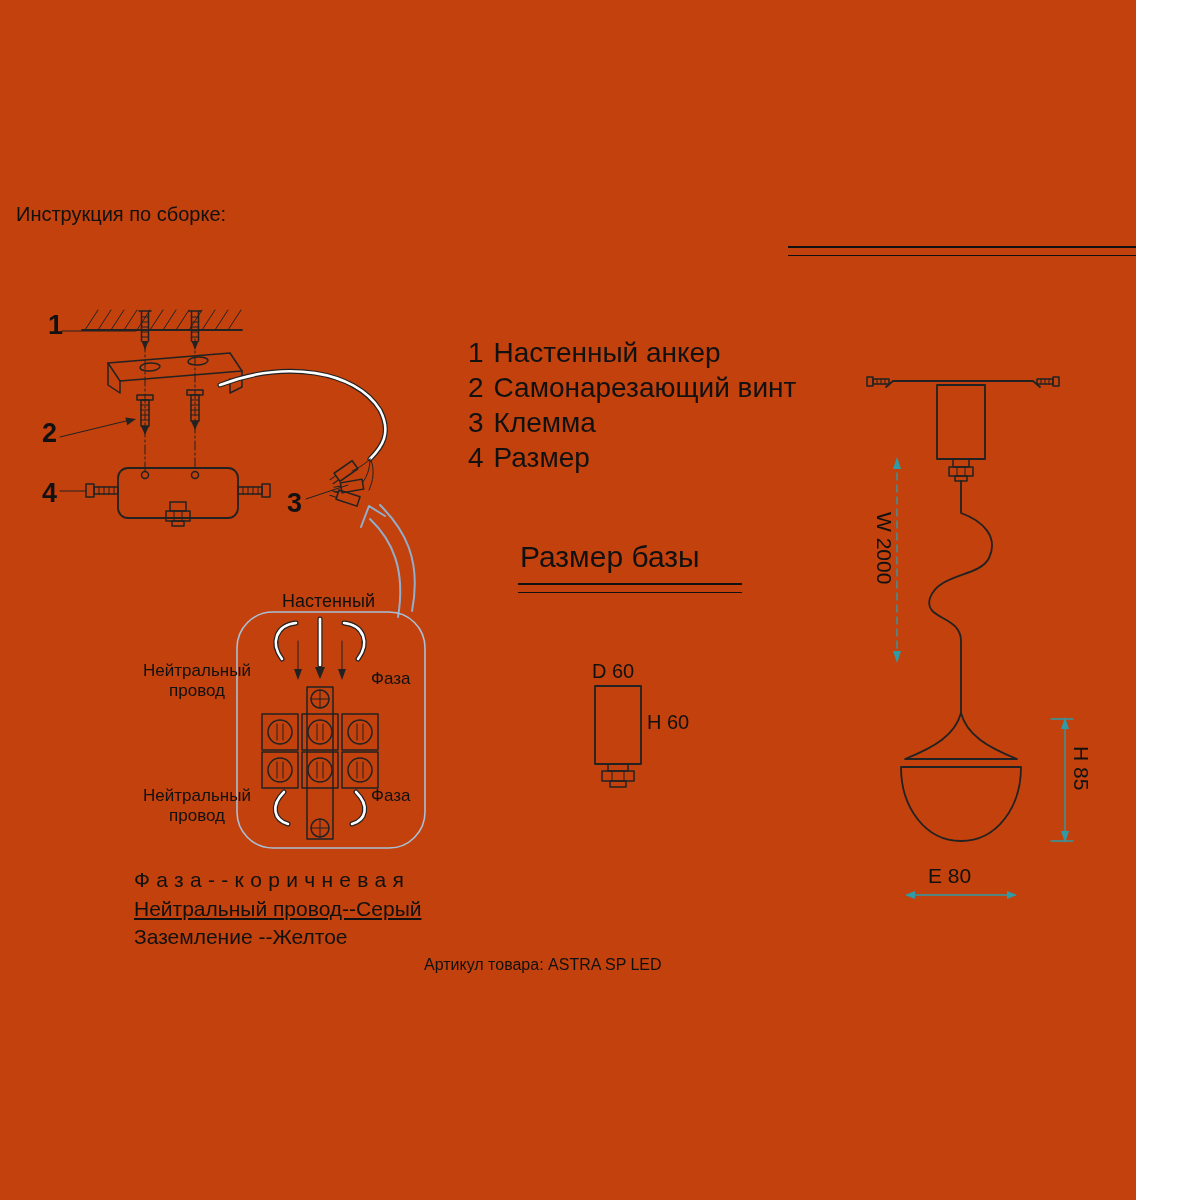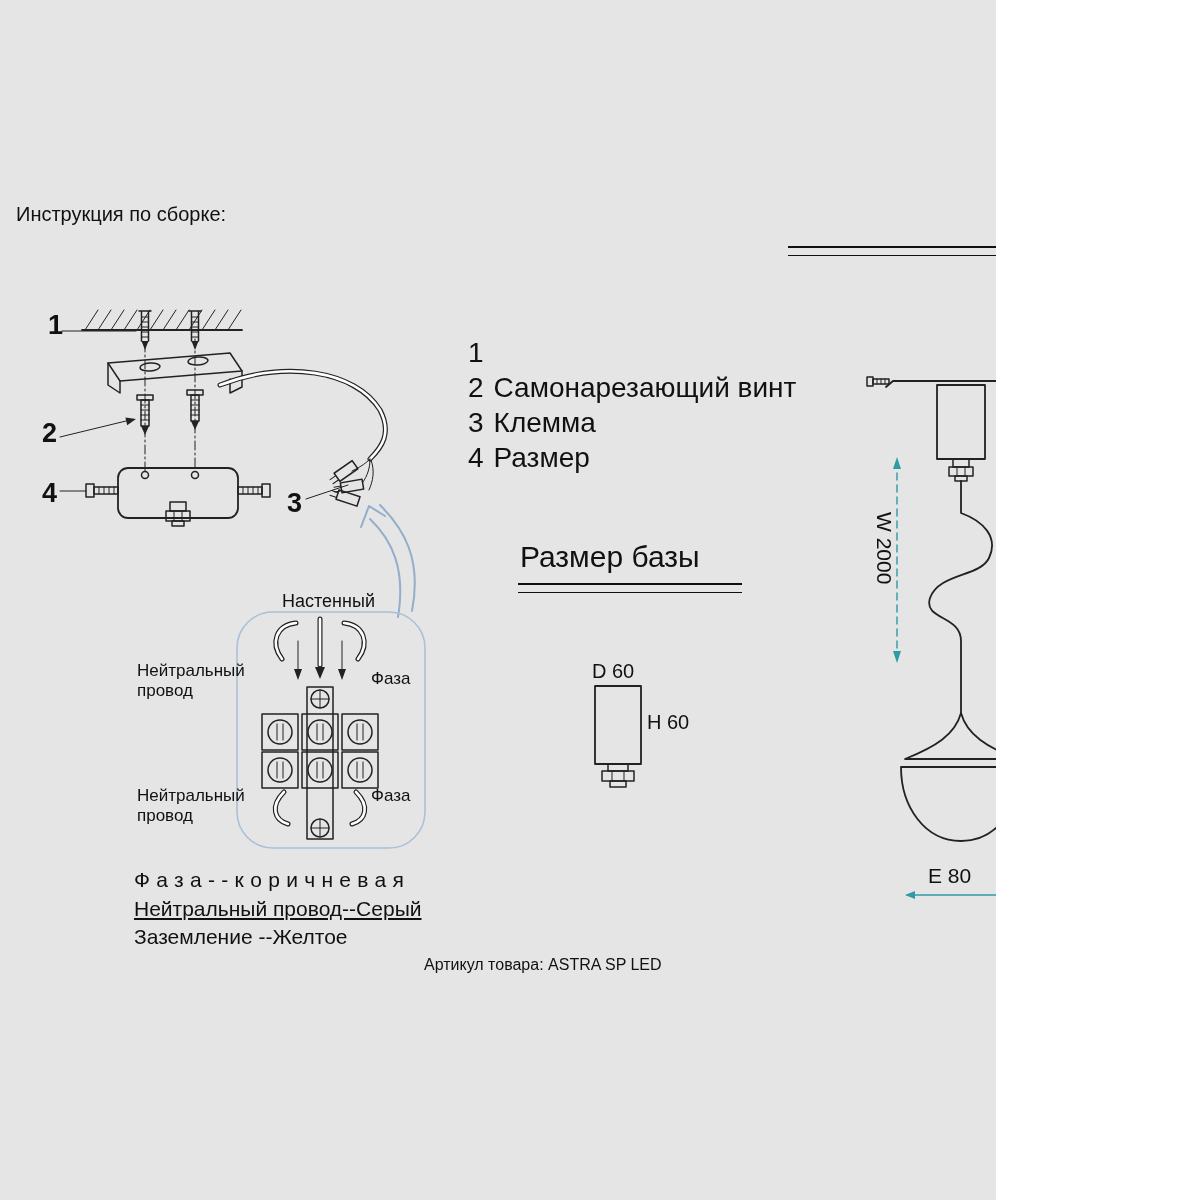--- a/index.html
+++ b/index.html
@@ -1,18 +1,18 @@
 <!DOCTYPE html>
 <html><head>
 <meta charset="utf-8">
 <style>
   html,body { margin:0; padding:0; background:#ffffff; }
   #sheet {
-    position:relative; width:996px; height:1200px; background:#e5e5e5;
-    font-family:"Liberation Sans", sans-serif; color:#111; overflow:hidden;
+    position:relative; width:1136px; height:1200px; background:#c2410c;
+    font-family:"Liberation Sans", sans-serif; color:#111; overflow:hidden;text-align:center;
   }
   .lbl { position:absolute; white-space:nowrap; }
   .wrap { white-space:normal; }
   .vtext { writing-mode:vertical-rl; }
   .bold { font-weight:700; }
   .dblline { position:absolute; border-top:2px solid #111; border-bottom:1px solid #111; height:7px; }
   .parts-row { position:absolute; display:flex; gap:10px; font-size:28px; }
   svg { position:absolute; overflow:visible; }
   svg * { stroke:#222; stroke-width:1.5; fill:none; stroke-linejoin:round; stroke-linecap:round; }
   svg .thin { stroke-width:1; }
@@ -29,20 +29,21 @@
 <body>
 
 <div id="sheet">
 
   <div class="lbl" style="left:16px; top:203px; font-size:20px;">Инструкция по сборке:</div>
   <div class="dblline" style="left:788px; top:246px; width:370px;"></div>
 
   <div>
     <div class="parts-row" style="left:468px; top:337px;">
       <span>1</span>
+      <span>Настенный анкер</span>
     </div>
     <div class="parts-row" style="left:468px; top:372px;">
       <span>2</span>
       <span>Самонарезающий винт</span>
     </div>
     <div class="parts-row" style="left:468px; top:407px;">
       <span>3</span>
       <span>Клемма</span>
     </div>
     <div class="parts-row" style="left:468px; top:442px;">

